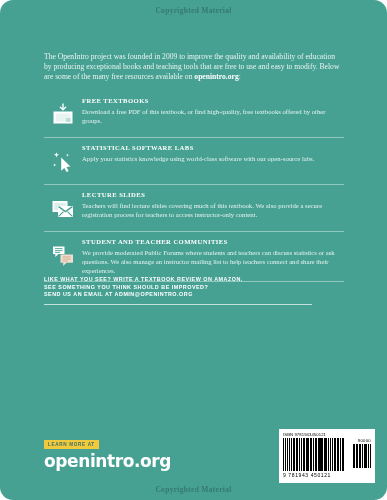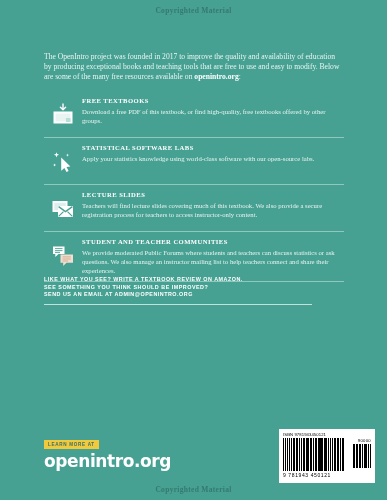--- a/index.html
+++ b/index.html
@@ -12,20 +12,21 @@
     font-family: "Liberation Sans", sans-serif;
     background: #ffffff;
     overflow: hidden;
   }
   #cover {
     position: relative;
     width: 387px;
     height: 500px;
     background: #46a193;
     overflow: hidden;
+    border-radius: 13px;
   }
   
   .watermark {
     position: absolute;
     left: 0;
     width: 100%;
     text-align: center;
     font-family: "Liberation Serif", serif;
     font-size: 7.5px;
     letter-spacing: 0.3px;
@@ -194,21 +195,21 @@
   
   .feature-icon svg { display: block; }
 </style>
 </head>
 <body>
 
 <div id="cover">
 
   <div class="watermark top">Copyrighted Material</div>
 
-  <p id="intro"><span>The OpenIntro project was founded in 2017 to improve the quality and availability of education by producing exceptional books and teaching tools that are free to use and easy to modify. Below are some of the many free resources available on </span><b>openintro.org</b><span>:</span></p>
+  <p id="intro"><span>The OpenIntro project was founded in 2009 to improve the quality and availability of education by producing exceptional books and teaching tools that are free to use and easy to modify. Below are some of the many free resources available on </span><b>openintro.org</b><span>:</span></p>
 
   <div id="features">
 
     <div class="feature">
       <div class="feature-icon">
         <svg width="26" height="26" viewBox="0 0 26 26">
           <path d="M13 1.5 L13 7" stroke="#ffffff" stroke-width="1.4" fill="none"></path>
           <path d="M10.4 5.2 L13 7.8 L15.6 5.2" stroke="#ffffff" stroke-width="1.4" fill="none" stroke-linecap="round" stroke-linejoin="round"></path>
           <rect x="3.5" y="9.5" width="19" height="12" fill="#ffffff"></rect>
           <rect x="5.5" y="11.5" width="15" height="8" fill="#46a193" opacity="0.12"></rect>

